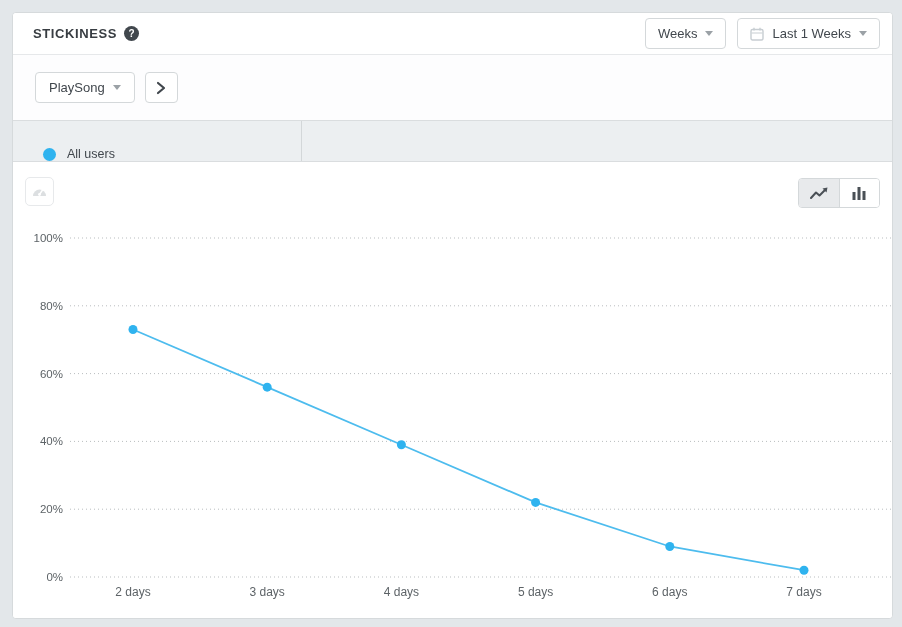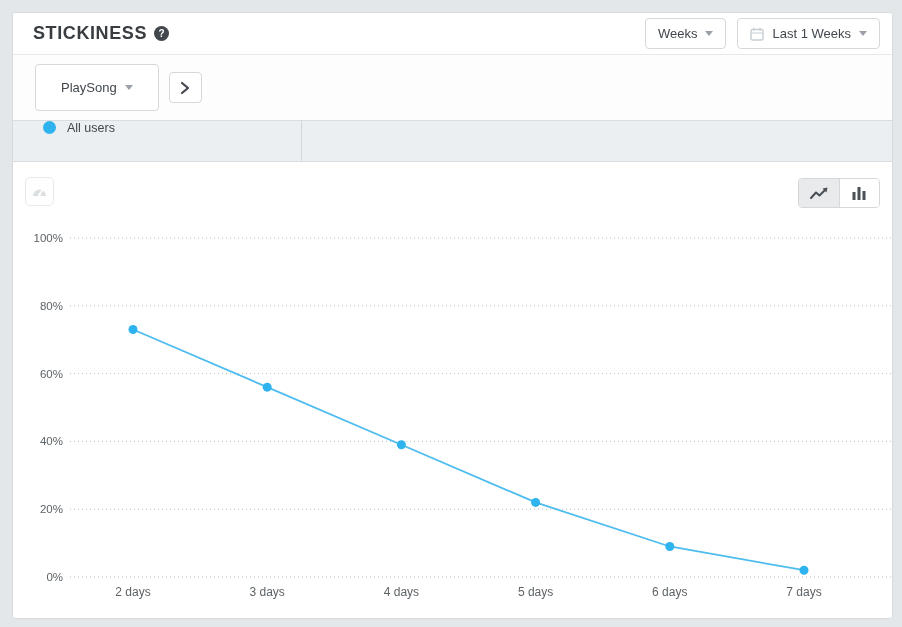--- a/index.html
+++ b/index.html
@@ -14,21 +14,21 @@
     position:absolute; left:12px; top:12px; width:881px; height:607px;
     background:#ffffff; border:1px solid #d6dadc; border-radius:4px;
     display:flex; flex-direction:column; overflow:hidden;
   }
   
   .header {
     height:42px; flex:0 0 42px; background:#fff; border-bottom:1px solid #e6e8ea;
     display:flex; align-items:center; padding:0 12px 0 20px;
   }
   .title {
-    font-size:18px; font-weight:bold; letter-spacing:0.6px; color:#383d42;
+    font-size:13px; font-weight:bold; letter-spacing:0.6px; color:#383d42;
   }
   .help-icon {
     display:inline-flex; align-items:center; justify-content:center;
     width:15px; height:15px; border-radius:50%; background:#41474d; color:#fff;
     font-size:10px; font-weight:bold; margin-left:7px; cursor:pointer;
   }
   .header-spacer { flex:1; }
   .btn {
     display:inline-flex; align-items:center; gap:8px;
     background:#fff; border:1px solid #d4d8da; border-radius:4px;
@@ -38,31 +38,31 @@
   .btn-range  { height:31px; padding:0 12px; }
   .caret {
     width:0; height:0; border-left:4px solid transparent; border-right:4px solid transparent;
     border-top:5px solid #9ba1a6; display:inline-block;
   }
   
   .controls-row {
     height:65px; flex:0 0 65px; background:#fdfdfe;
     display:flex; align-items:center; padding:0 20px 0 22px;
   }
-  .btn-event { height:47px; padding:0 25px; margin-right:10px;justify-content:flex-end; }
+  .btn-event { height:31px; padding:0 13px; margin-right:10px;justify-content:flex-end; }
   .btn-next  { height:31px; width:33px; justify-content:center; padding:0; }
   
   .legend-row {
     height:42px; flex:0 0 42px; background:#eceff1;
     border-top:1px solid #dadddf; border-bottom:1px solid #dadddf;
     display:flex;
   }
   .legend-cell-left {
     width:289px; flex:0 0 289px; border-right:1px solid #d3d7d9;
-    display:flex; align-items:flex-start; padding-left:30px; cursor:pointer;
+    display:flex; align-items:flex-end; padding-left:30px; cursor:pointer;
   }
   .legend-cell-right { flex:1; }
   .legend-dot {
     width:13px; height:13px; border-radius:50%; background:#2fb3ef; margin-right:11px;
   }
   .legend-label { font-size:12.5px; color:#41474d; }
   
   .chart-section { position:relative; flex:1; background:#fff; }
   .gauge-btn {
     position:absolute; left:12px; top:15px; width:29px; height:29px;

